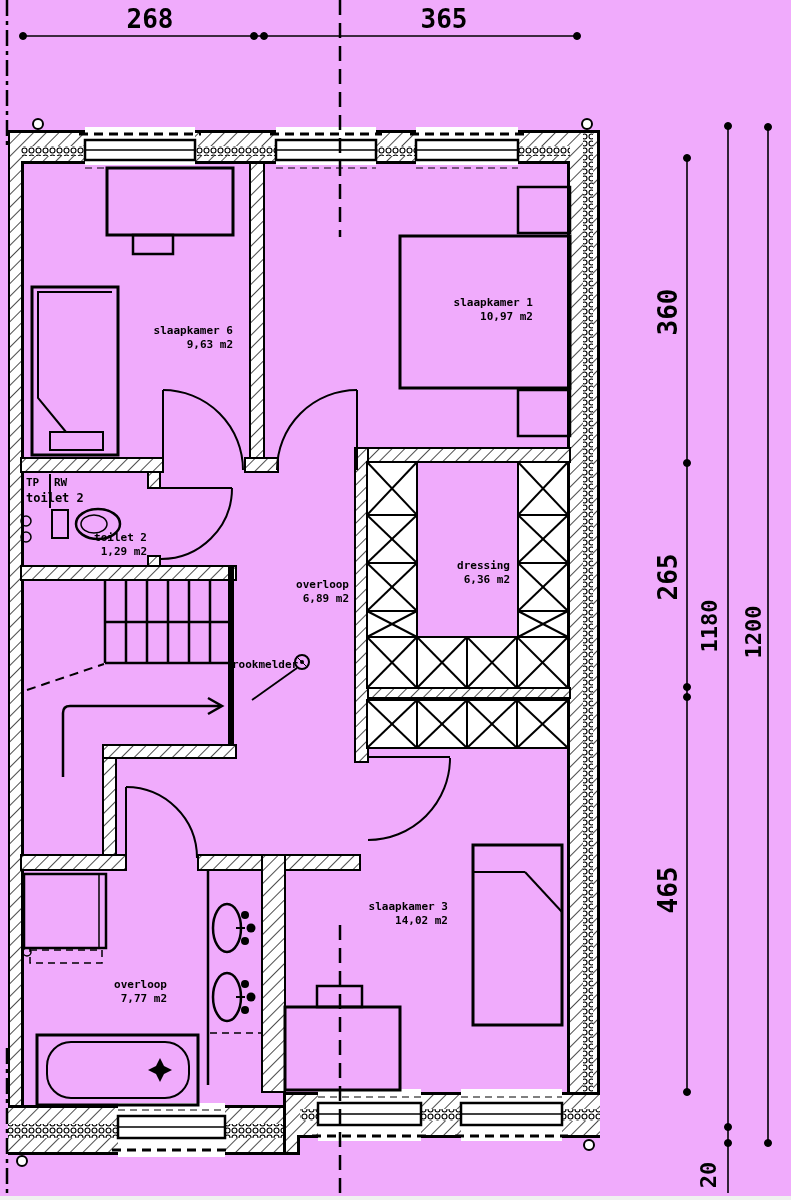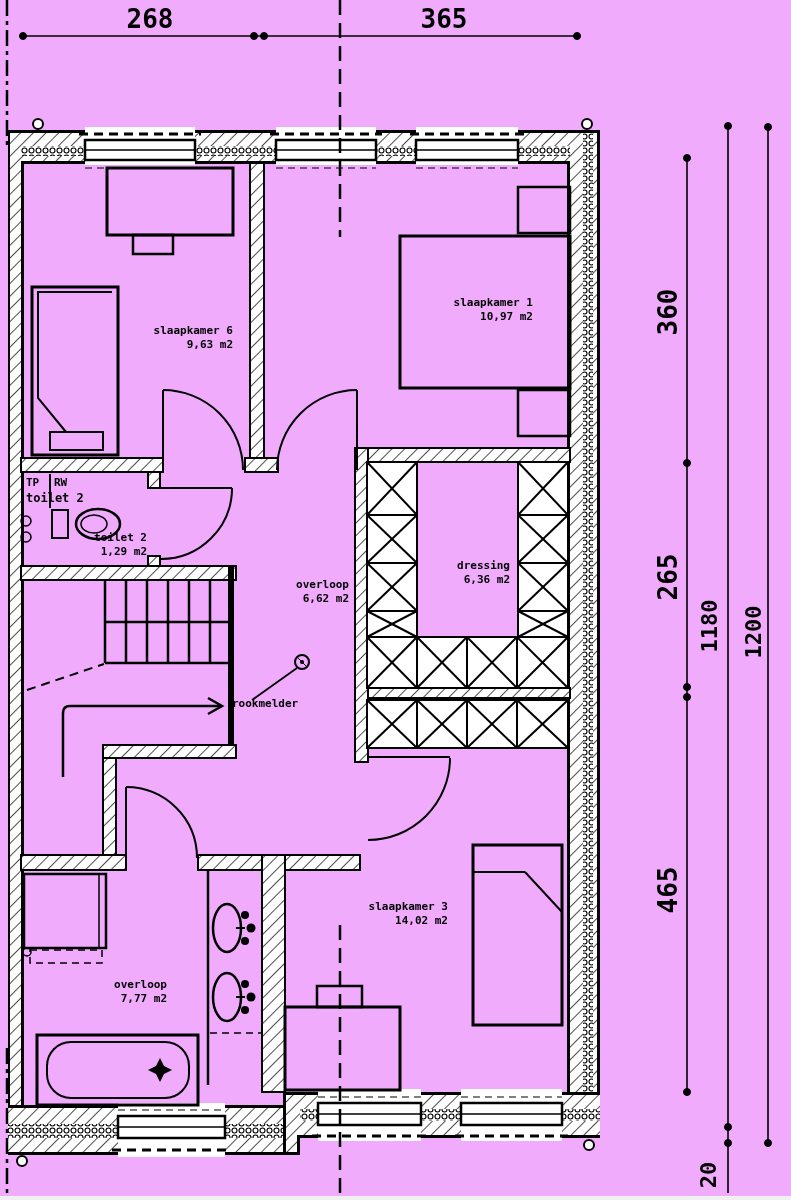--- a/index.html
+++ b/index.html
@@ -372,33 +372,33 @@
 <div class="lbl room" style="right:258px;top:296px;">
   <div>slaapkamer 1</div>
       <div>10,97 m2</div>
 </div>
 <div class="lbl room" style="right:644px;top:531px;">
   <div>toilet 2</div>
       <div>1,29 m2</div>
 </div>
 <div class="lbl room" style="right:442px;top:578px;">
   <div>overloop</div>
-      <div>6,62 m2</div>
+      <div>6,89 m2</div>
 </div>
 <div class="lbl room" style="right:281px;top:535px;margin-top:24px;">
   <div>dressing</div>
       <div>6,36 m2</div>
 </div>
 <div class="lbl room" style="right:624px;top:978px;">
   <div>overloop</div>
       <div>7,77 m2</div>
 </div>
 <div class="lbl room" style="right:343px;top:900px;">
   <div>slaapkamer 3</div>
       <div>14,02 m2</div>
 </div>
 
-<div class="lbl" style="left:232px;top:697px;text-align:center;">rookmelder</div>
+<div class="lbl" style="left:232px;top:658px;text-align:center;">rookmelder</div>
 <div class="lbl" style="left:26px;top:476px;">TP</div>
 <div class="lbl" style="left:54px;top:476px;">RW</div>
 <div class="lbl tiny" style="left:26px;top:492px;">toilet 2</div>
 
 </div>
 
 </body></html>

